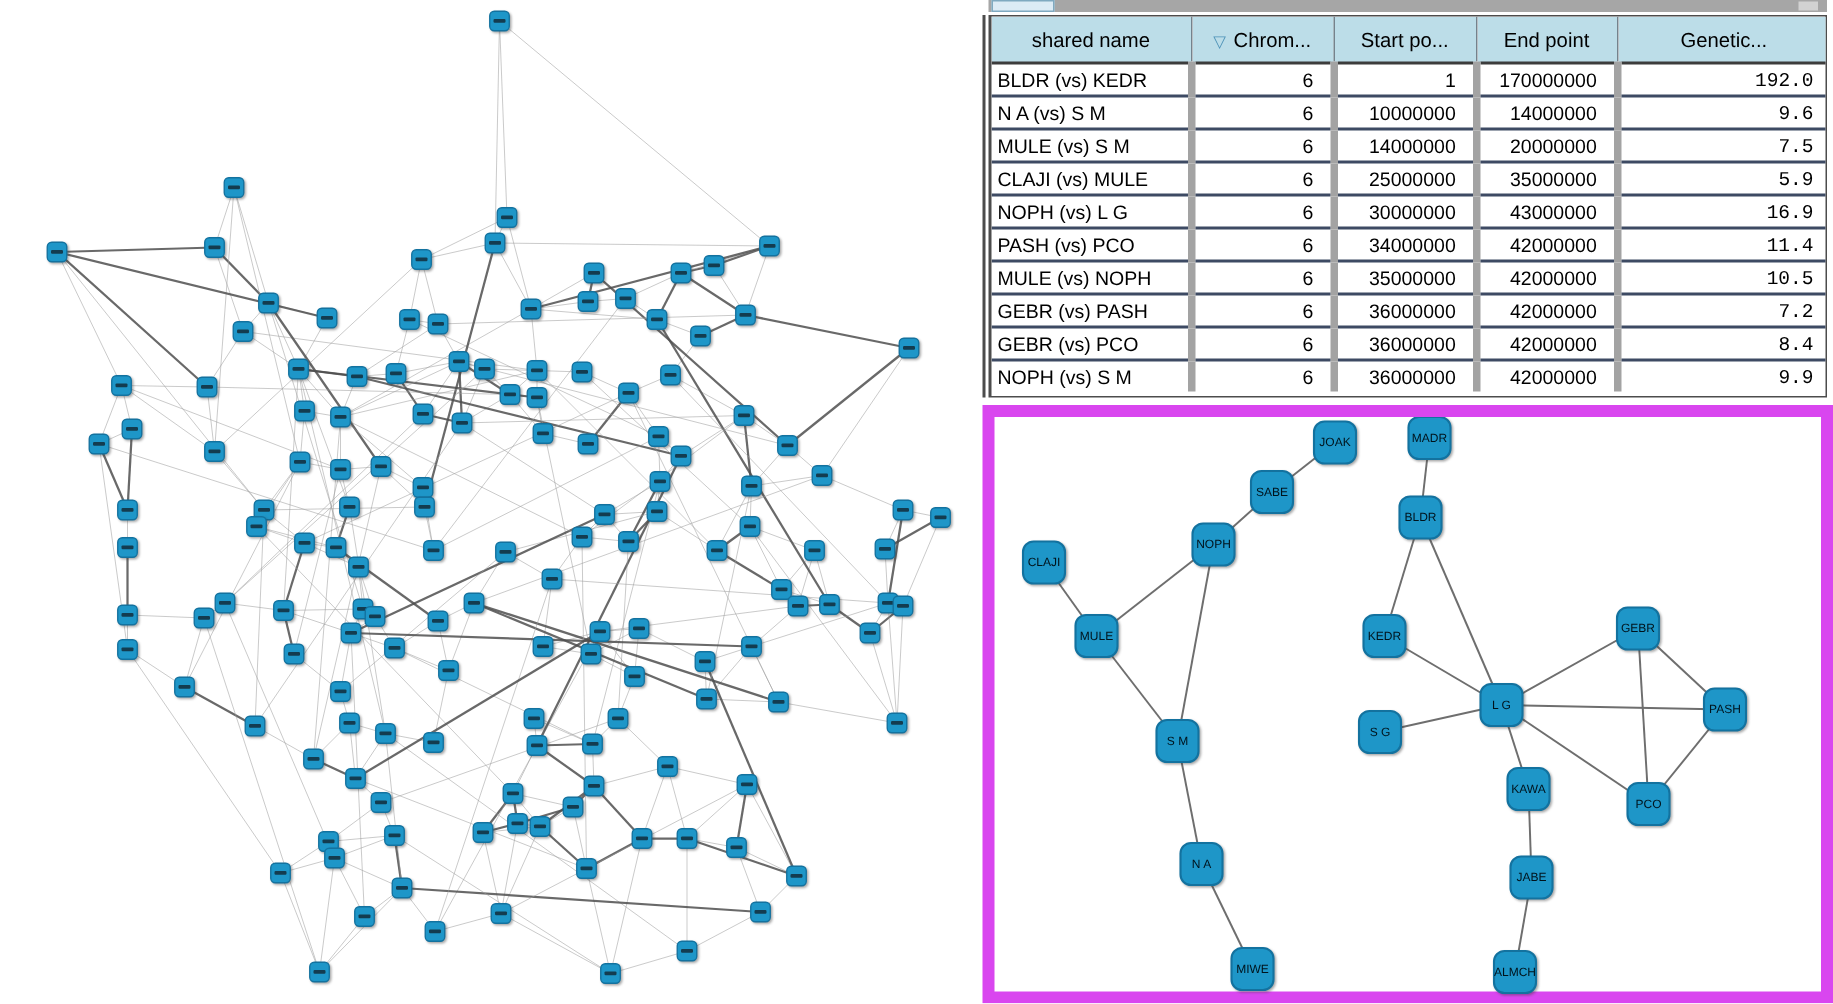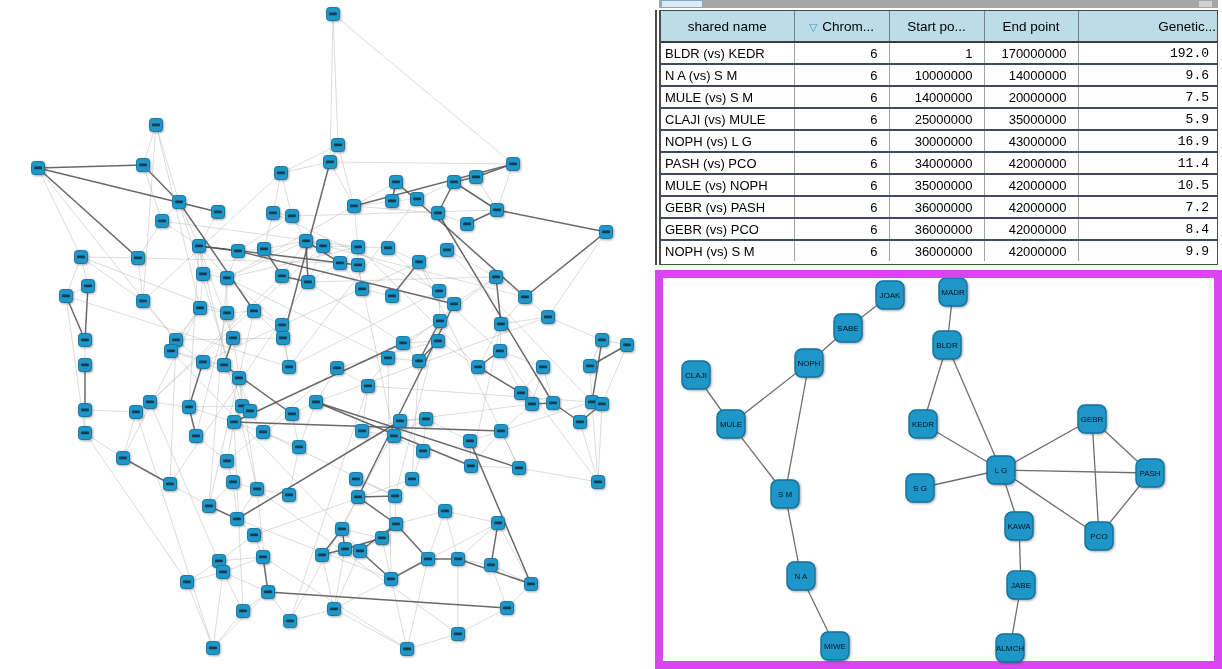--- a/index.html
+++ b/index.html
@@ -10,22 +10,22 @@
   .strip-thumb{position:absolute;left:2px;top:0;width:42px;height:8px;background:#dcebf5;
                border:1px solid #7fa9c0;box-sizing:border-box;}
   .strip-box{position:absolute;right:6px;top:1px;width:13px;height:6px;background:#d2d2d2;}
   .tbl-leftline{position:absolute;left:655px;top:10px;width:2px;height:255px;background:#4c4c4c;}
   .tbl-wrap{position:absolute;left:659px;top:10px;width:559px;height:255px;background:#fff;
             border:1px solid #4c4c4c;border-left:2px solid #4c4c4c;box-sizing:border-box;overflow:hidden;}
   table{border-collapse:collapse;table-layout:fixed;width:100%;font-size:13px;color:#000;}
   thead th{background:#bcdde8;height:30px;font-weight:400;font-size:13.5px;
            border-bottom:2px solid #3c3c3c;border-right:1px solid #74828c;
            text-align:center;padding:0 4px;white-space:nowrap;overflow:hidden;}
-  thead th:last-child{border-right:none;text-align:right;}
-  tbody td{height:20px;border-bottom:2px solid #3d4a63;border-right:1px solid #a3a3a3;
+  thead th:last-child{border-right:none;}
+  tbody td{height:20px;border-bottom:2px solid #3d4a63;border-right:5px solid #a3a3a3;
            white-space:nowrap;overflow:hidden;padding:0;}
   tbody tr:last-child td{border-bottom:none;}
   tbody td:last-child{border-right:none;font-family:Liberation Mono, monospace;}
   td.name{text-align:left;padding-left:4px;}
   td.num{text-align:right;padding-right:11px;}
   .filter-ic{color:#4f93b8;font-size:11px;margin-right:5px;}
   .subnet{position:absolute;left:655px;top:270px;width:567px;height:399px;
           border:8px solid #d946ef;box-sizing:border-box;background:#fff;}
   svg{display:block;}
   .node-shadow{filter:drop-shadow(1.2px 1.4px 0.8px rgba(60,60,60,0.45));}

